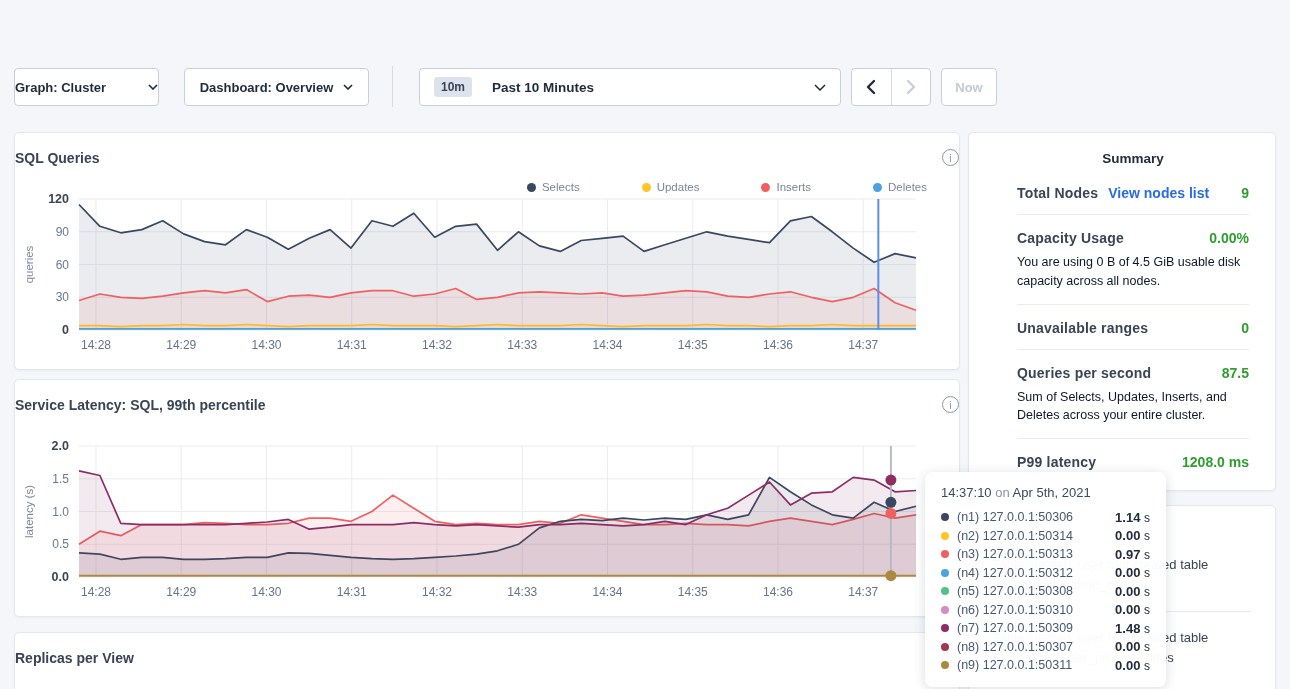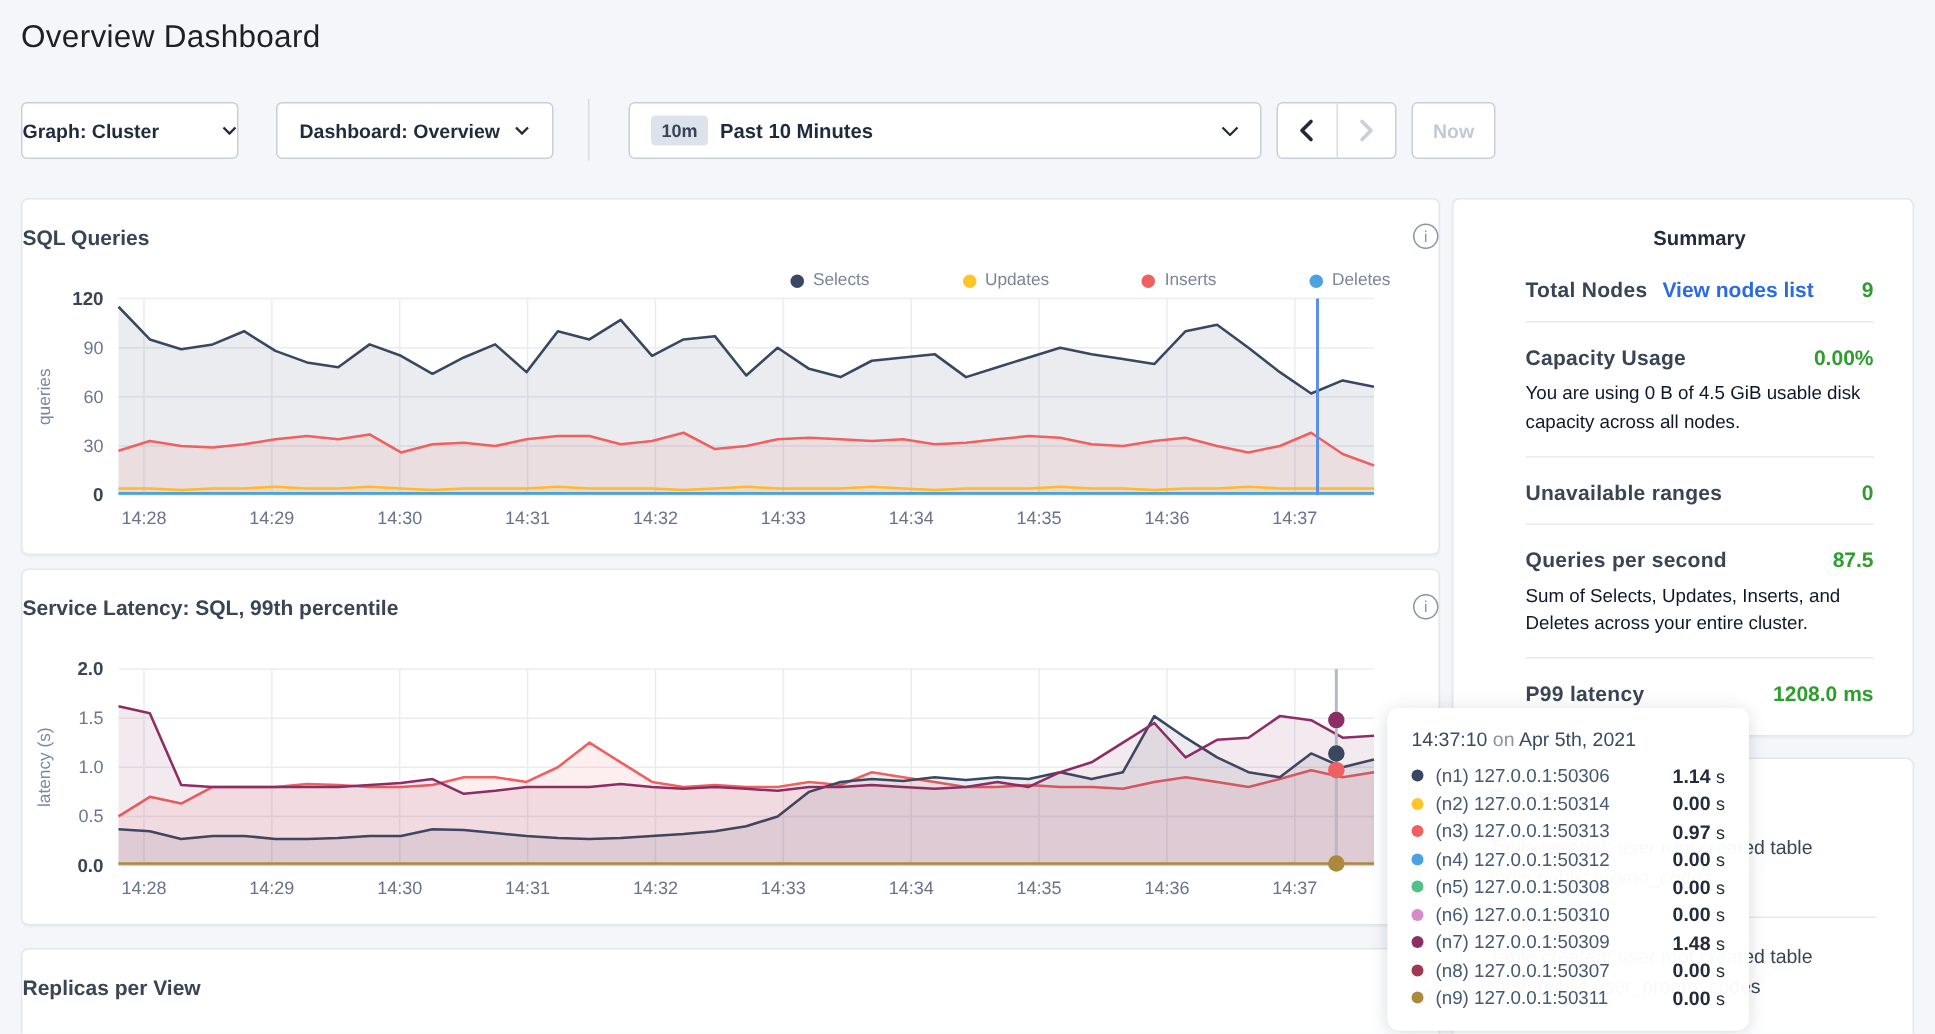--- a/index.html
+++ b/index.html
@@ -7,21 +7,21 @@
   body { background:#f4f6fa; font-family:"Liberation Sans",sans-serif; color:#242c3c; }
   .page { position:relative; width:1290px; height:689px; }
 
   .page-title { position:absolute; left:14px; top:13px; font-size:21px; font-weight:500; color:#1d2127; letter-spacing:.2px; }
 
   .ctl { position:absolute; top:68px; height:38px; background:#fff; border:1px solid #c9cfd8; border-radius:4px;
          display:flex; align-items:center; font-size:13px; font-weight:700; color:#1f2b3d; cursor:pointer; }
   .dd-graph { left:14px; width:145px; justify-content:space-between; gap:10px; }
   .dd-dash  { left:184px; width:185px; justify-content:center; gap:10px; }
   .ctl-divider { position:absolute; left:392px; top:66px; width:1px; height:41px; background:#d7dbe2; }
-  .time-sel { left:419px; width:422px; padding:0 14px; gap:8px; }
+  .time-sel { left:419px; width:422px; padding:0 14px; gap:20px; }
   .time-badge { background:#dde3ec; border-radius:3px; padding:3px 7px; font-size:12px; font-weight:700; color:#3a4455; }
   .time-label { font-size:13.5px; }
   .time-sel .chev { margin-left:auto; }
   .arrow-group { position:absolute; left:851px; top:68px; height:38px; width:80px; background:#fff;
                  border:1px solid #c9cfd8; border-radius:4px; display:flex; }
   .arrow-btn { width:40px; display:flex; align-items:center; justify-content:center; cursor:pointer; }
   .arrow-btn + .arrow-btn { border-left:1px solid #d7dbe2; }
   .btn-now { left:941px; width:56px; justify-content:center; color:#c3c9d4; font-size:13px; }
 
   .card { position:absolute; background:#fff; border:1px solid #e4e7ec; border-radius:5px; box-shadow:0 1px 2px rgba(40,50,70,.05); }
@@ -65,21 +65,20 @@
   .tt-row .dot { width:8px; height:8px; }
   .tt-node { flex:1; font-size:12.5px; color:#475872; }
   .tt-val { font-size:13px; font-weight:700; color:#242c3c; }
   .tt-unit { font-weight:400; font-size:12px; color:#242c3c; }
 </style>
 </head>
 <body>
 
 <div class="page">
 
-  <div class="page-title">Overview Dashboard</div>
 
   <div class="ctl dd-graph">
     <span>Graph: Cluster</span>
     <svg class="chev" width="10" height="6" viewBox="0 0 10 6">
         <polyline points="1,1 5,5 9,1" fill="none" stroke="#242a35" stroke-width="1.6"></polyline>
       </svg>
   </div>
   <div class="ctl dd-dash">
     <span>Dashboard: Overview</span>
     <svg class="chev" width="10" height="6" viewBox="0 0 10 6">

